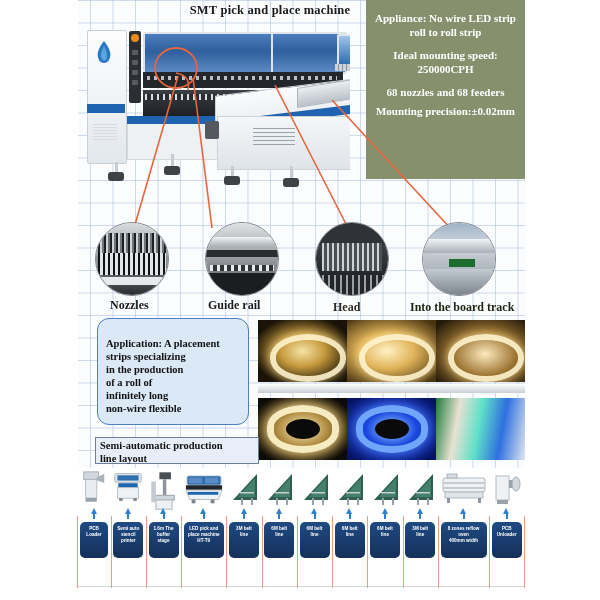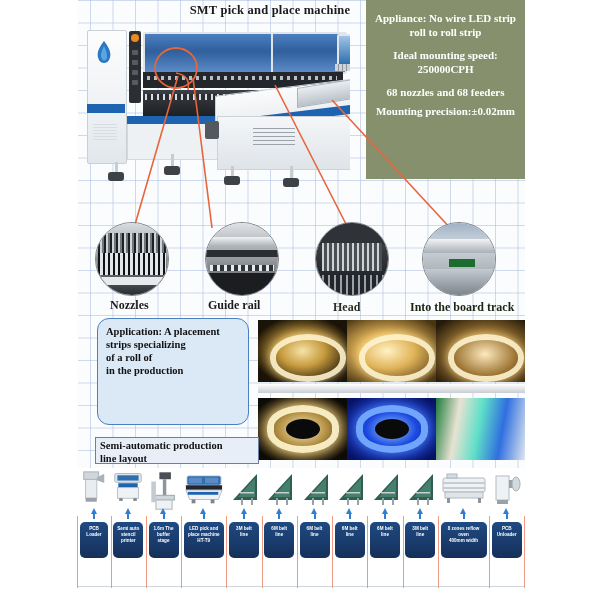--- a/index.html
+++ b/index.html
@@ -129,21 +129,21 @@
   
   .btBg{position:absolute;inset:0;background:linear-gradient(180deg,#9fb2c7 0%,#cfd6dc 30%,#8d949b 100%);}
   .btBar{position:absolute;left:0;top:16px;width:72px;height:14px;background:linear-gradient(180deg,#f0f3f5,#a9b0b6);}
   .btGreen{position:absolute;left:26px;top:36px;width:26px;height:8px;background:#1c6b2f;}
   .btPlate{position:absolute;left:0;top:46px;width:72px;height:26px;background:linear-gradient(180deg,#c3cad1,#7d858c);}
 
   
   .appbox{
     position:absolute;left:97px;top:318px;width:152px;height:107px;
     background:#dbe8f6;border:1px solid #4a7fc1;border-radius:12px;
-    padding:6px 8px;box-sizing:border-box;
+    padding:18px 8px;box-sizing:border-box;
     font-weight:bold;font-size:10.5px;line-height:13px;color:#111;
   }
 
   
   .semibox{
     position:absolute;left:95px;top:437px;width:164px;height:27px;
     background:#e7eef7;border:1px solid #6b7fa0;
     font-weight:bold;font-size:10.5px;line-height:13px;color:#111;
     padding:1px 4px;box-sizing:border-box;
   }
@@ -301,22 +301,24 @@
   </div>
 
   <div class="cap cap1">Nozzles</div>
   <div class="cap cap2">Guide rail</div>
   <div class="cap cap3">Head</div>
   <div class="cap cap4">Into the board track</div>
 
   <div class="appbox">
     <div>Application: A placement</div>
     <div>strips specializing</div>
+    <div>in the production</div>
     <div>of a roll of</div>
-    <div>in the production</div>
+    <div>infinitely long</div>
+    <div>non-wire flexible</div>
   </div>
 
   <div class="photoRow row1">
     <div class="ph ledA">
         <div class="roll"></div>
       </div>
     <div class="ph ledB">
         <div class="roll"></div>
       </div>
     <div class="ph ledC">

